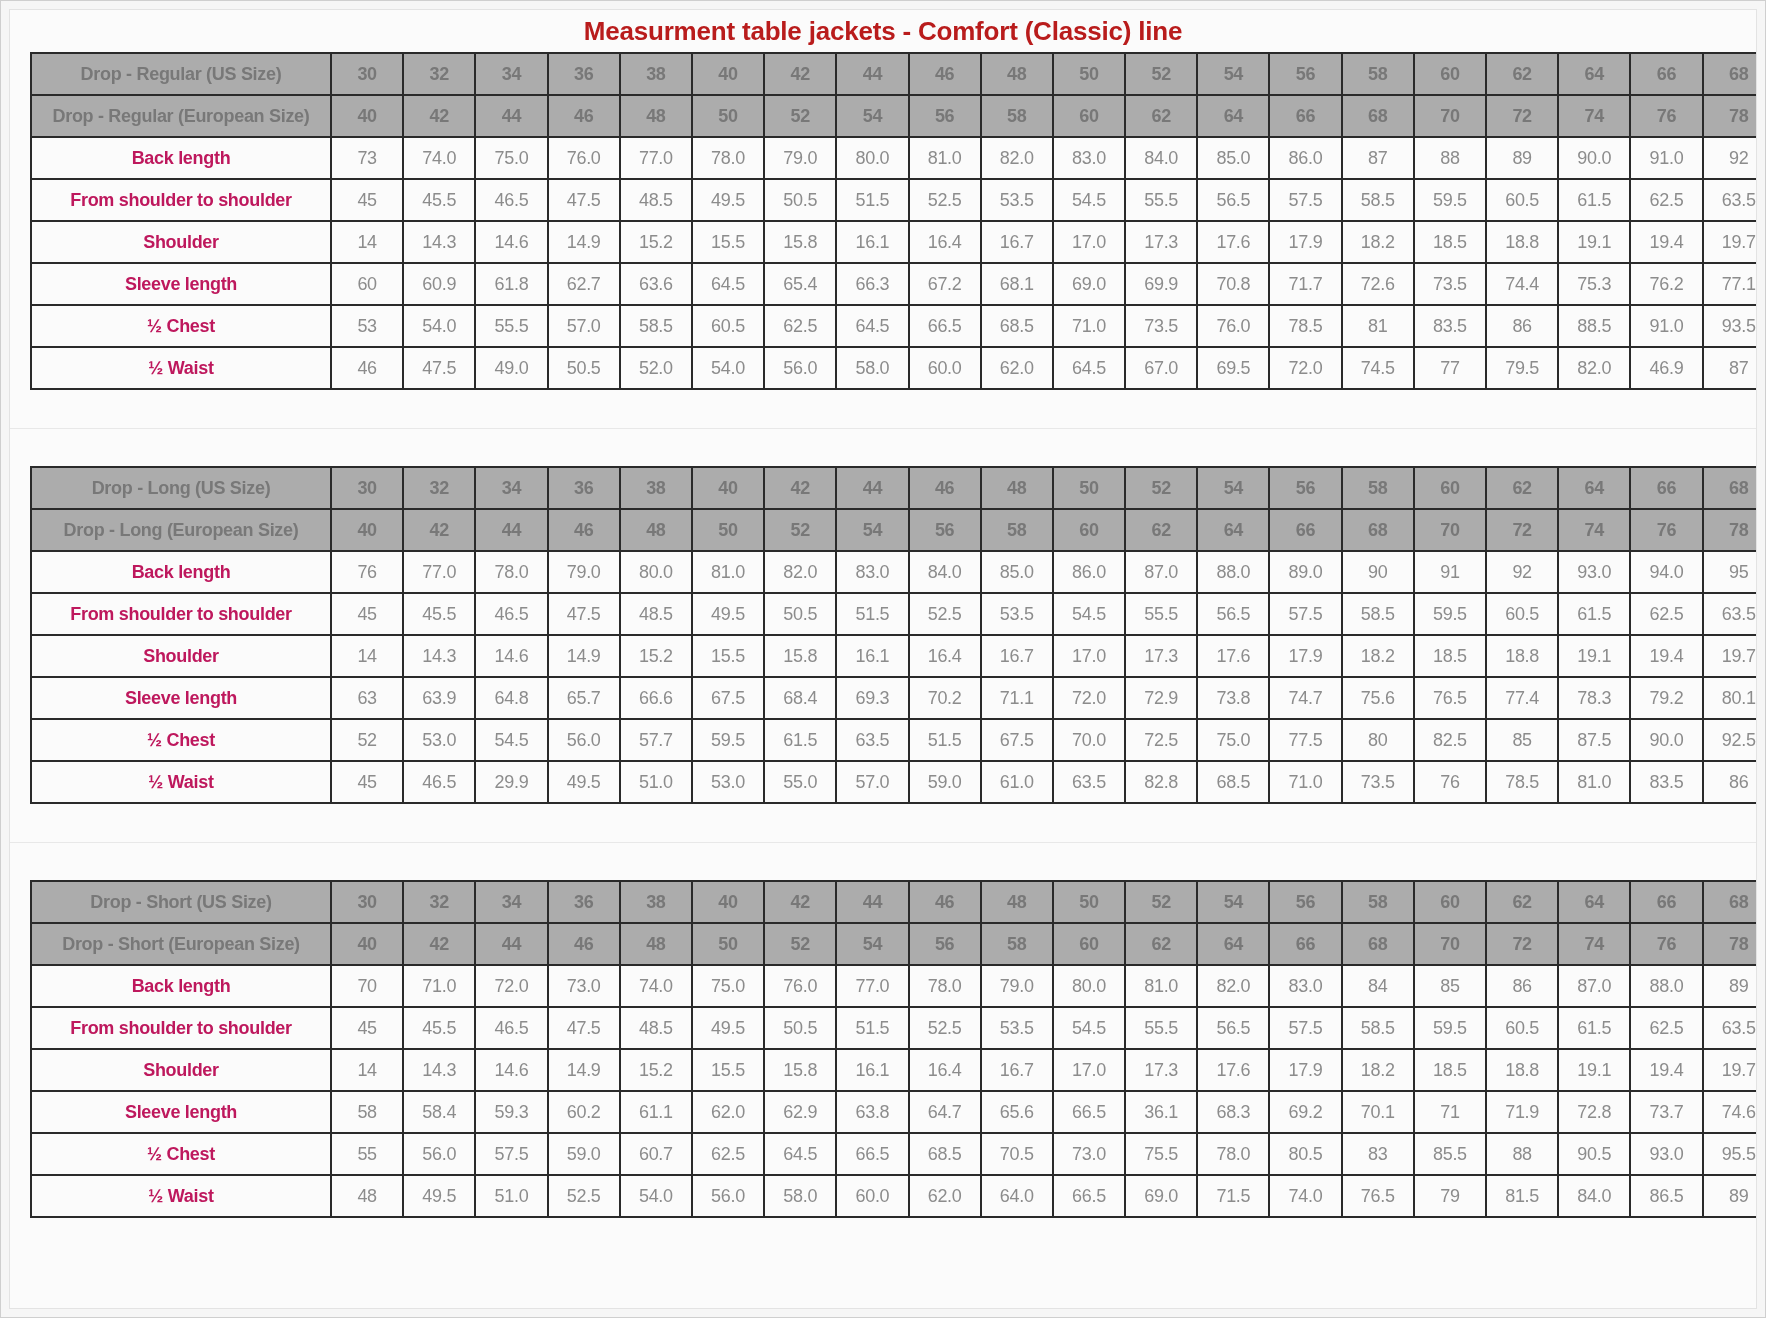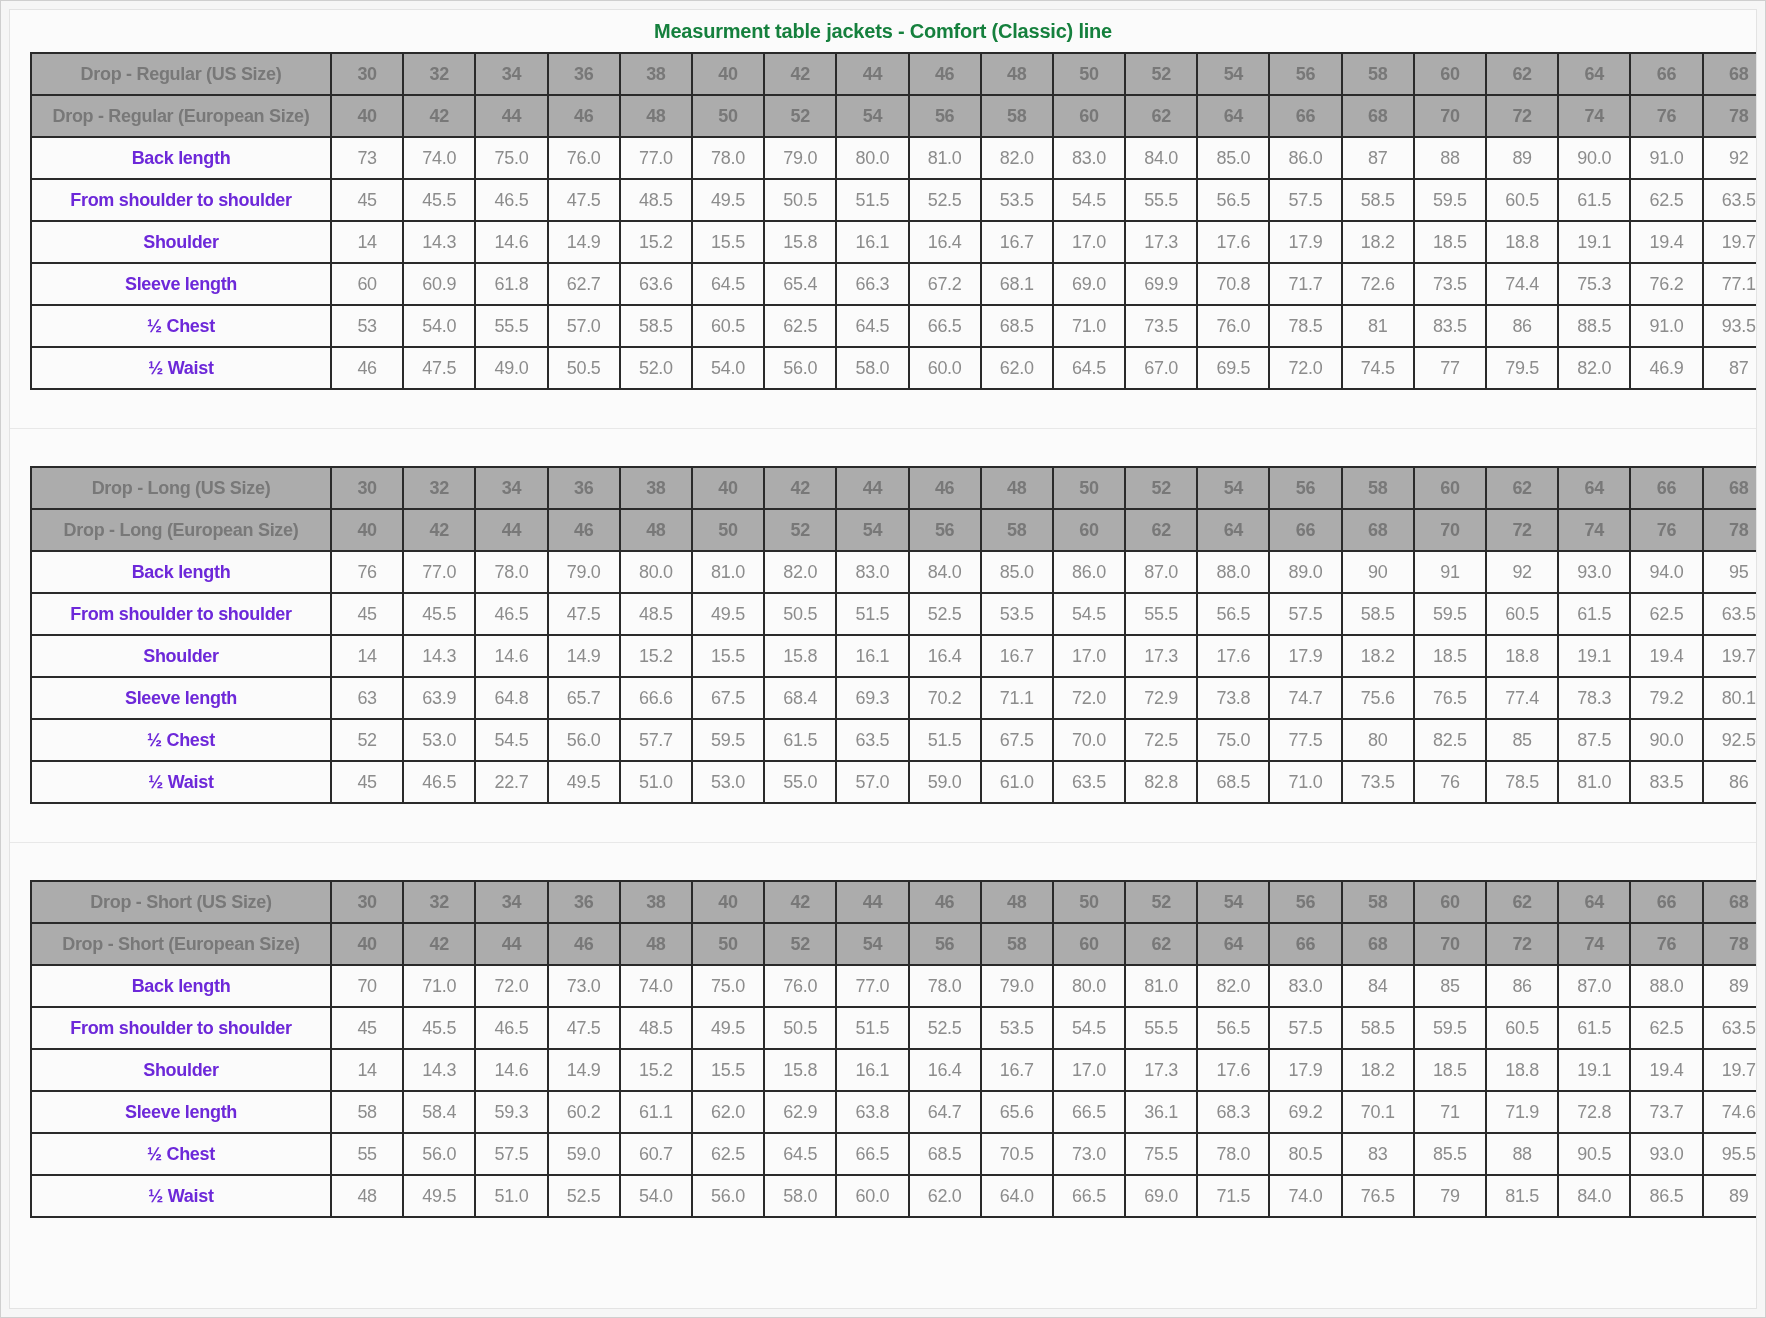--- a/index.html
+++ b/index.html
@@ -20,23 +20,23 @@
     background: #fbfbfb;
     border: 1px solid #e3e3e3;
     overflow: hidden;
   }
 
   .title-bar {
     height: 42px;
     display: flex;
     align-items: center;
     justify-content: center;
-    font-size: 20px;
+    font-size: 26px;
     font-weight: bold;
-    color: #15803d;
+    color: #b91c1c;
     letter-spacing: -0.2px;
     background: #fbfbfb;
   }
 
   table.mtable {
     width: 100%;
     border-collapse: collapse;
     table-layout: fixed;
     margin-left: 20px;
   }
@@ -61,21 +61,21 @@
     font-weight: bold;
   }
 
   tr.data-row td {
     background: #fbfbfb;
     color: #8c8c8c;
     font-weight: normal;
   }
 
   tr.data-row td.label-cell {
-    color: #6d28d9;
+    color: #be185d;
     font-weight: bold;
   }
 
   .section-gap {
     height: 76px;
     position: relative;
     background: #fbfbfb;
   }
   .section-gap .gap-line {
     position: absolute;
@@ -489,21 +489,21 @@
               <td class="val-cell">82.5</td>
               <td class="val-cell">85</td>
               <td class="val-cell">87.5</td>
               <td class="val-cell">90.0</td>
               <td class="val-cell">92.5</td>
             </tr>
             <tr class="data-row">
               <td class="label-cell">½ Waist</td>
               <td class="val-cell">45</td>
               <td class="val-cell">46.5</td>
-              <td class="val-cell">22.7</td>
+              <td class="val-cell">29.9</td>
               <td class="val-cell">49.5</td>
               <td class="val-cell">51.0</td>
               <td class="val-cell">53.0</td>
               <td class="val-cell">55.0</td>
               <td class="val-cell">57.0</td>
               <td class="val-cell">59.0</td>
               <td class="val-cell">61.0</td>
               <td class="val-cell">63.5</td>
               <td class="val-cell">82.8</td>
               <td class="val-cell">68.5</td>

